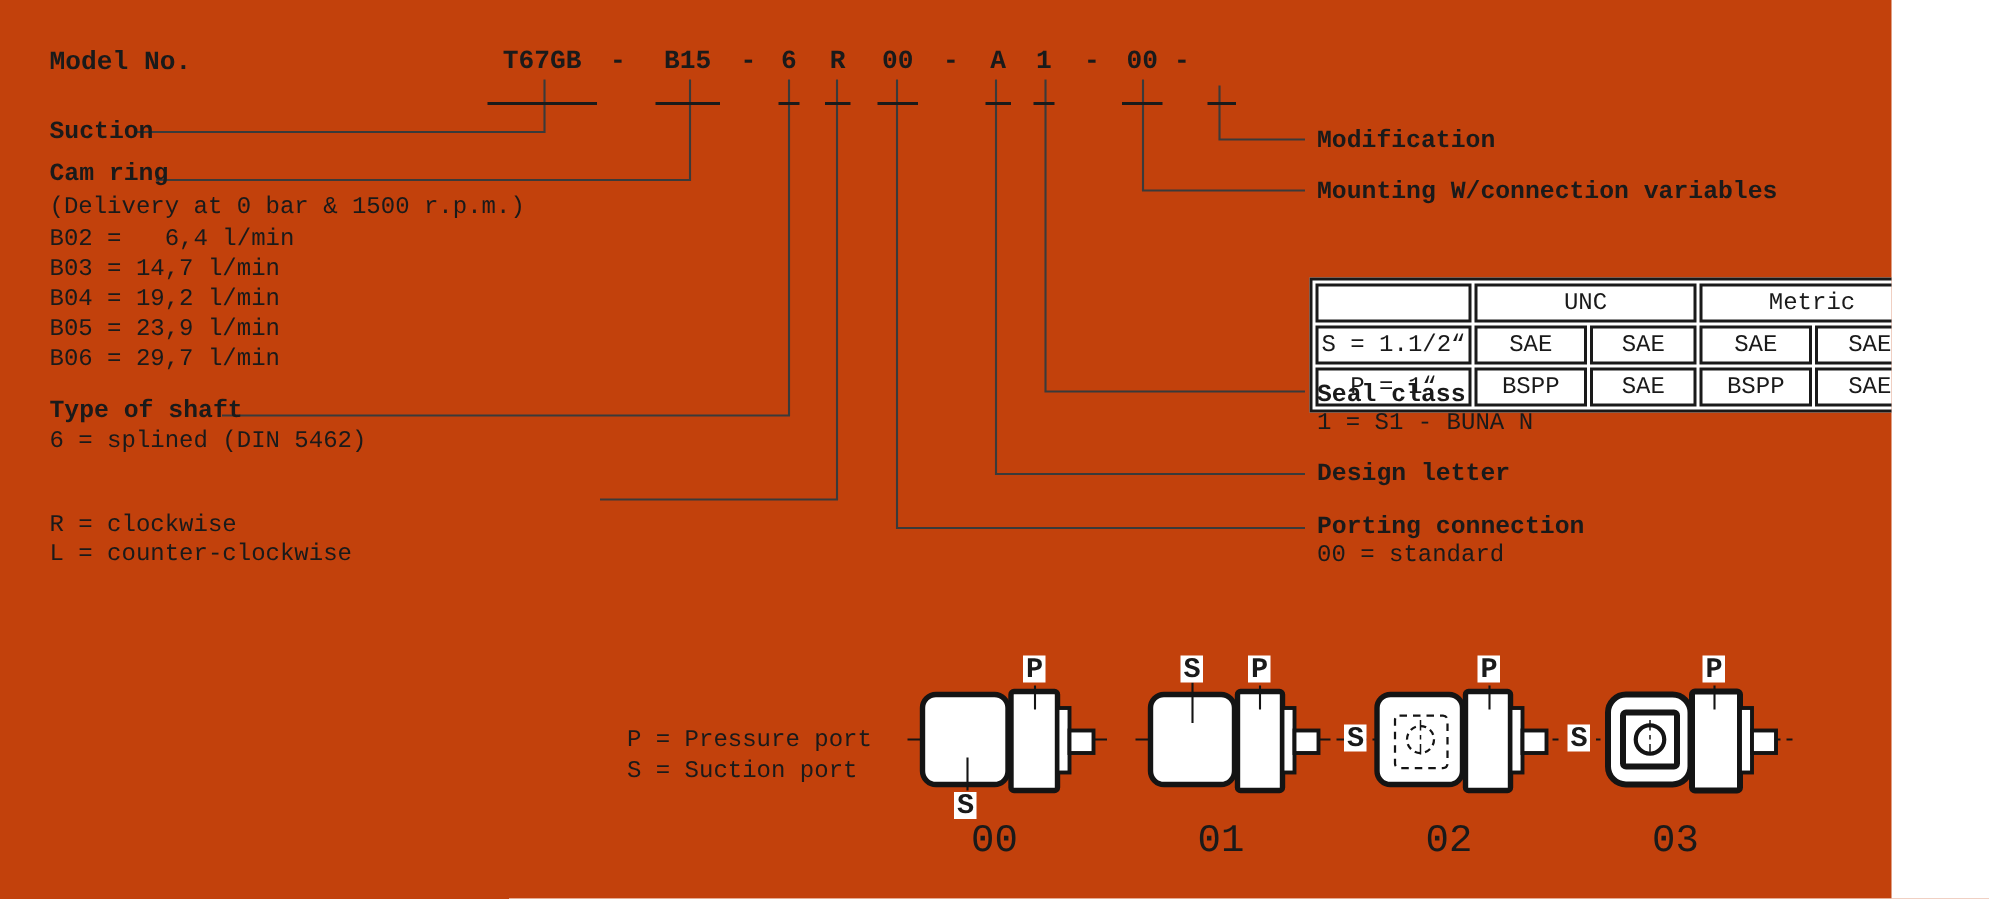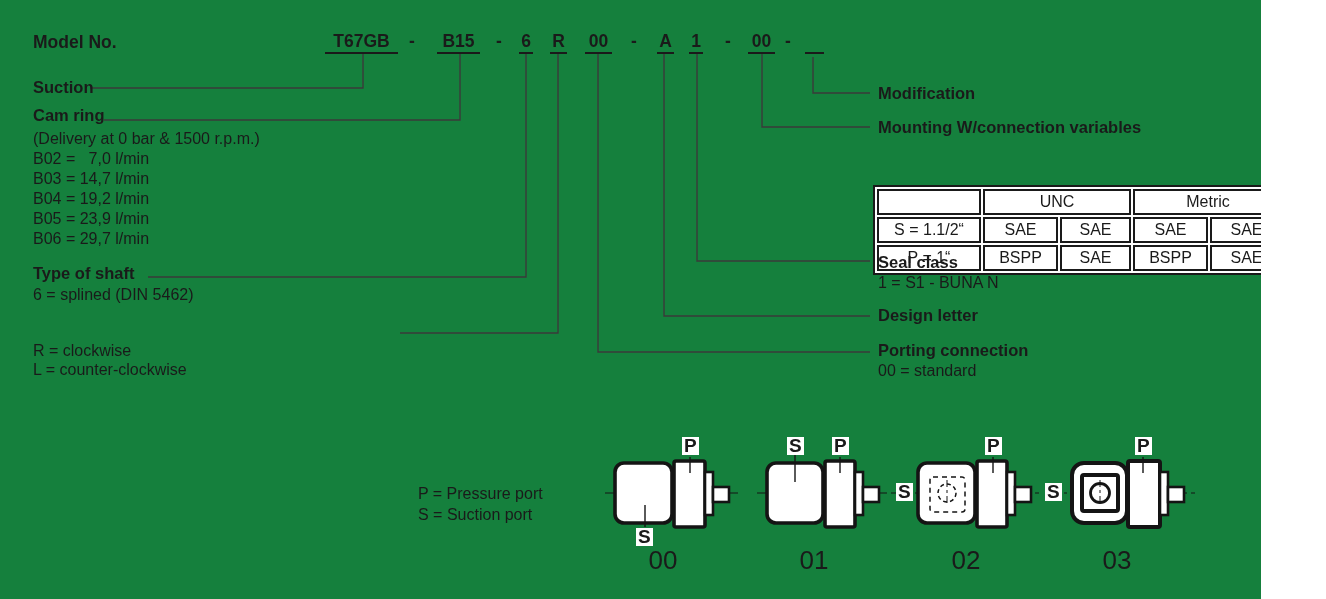--- a/index.html
+++ b/index.html
@@ -1,33 +1,33 @@
 <!DOCTYPE html>
 <html><head>
 <meta charset="utf-8">
 <style>
   html,body{margin:0;padding:0;background:#fff;}
   #page{
     position:relative;
     width:1261px;height:599px;
-    background:#15803d;
-    font-family:Liberation Sans, sans-serif;
+    background:#c2410c;
+    font-family:Liberation Mono, monospace;
     color:#1a1a1a;
     overflow:hidden;
   }
   .abs{position:absolute;}
   .t16{font-size:16px;line-height:19px;}
   .t16b{font-size:16.5px;line-height:19px;font-weight:bold;}
   
   .seg{
     position:absolute;top:33px;
     font-size:17.5px;font-weight:bold;line-height:17px;
     text-align:center;
     border-bottom:2.5px solid #1a1a1a;
-    padding-bottom:2px;
+    padding-bottom:18px;
   }
   .mdash{
     position:absolute;top:33px;
     font-size:17.5px;font-weight:bold;line-height:17px;
     text-align:center;
   }
   
   .camcol div{font-size:16px;line-height:20px;white-space:pre;}
   
   table.mnt{
@@ -89,21 +89,21 @@
   <div class="mdash" style="left:721px;width:14px;">-</div>
   <div class="seg" style="left:748px;width:27px;">00</div>
   <div class="mdash" style="left:781px;width:14px;">-</div>
   <div class="seg" style="left:805px;width:19px;height:17px;"></div>
 
   <div class="abs t16b" style="left:33px;top:78px;">Suction</div>
 
   <div class="abs t16b" style="left:33px;top:106px;">Cam ring</div>
   <div class="abs t16" style="left:33px;top:129px;">(Delivery at 0 bar &amp; 1500 r.p.m.)</div>
   <div class="abs camcol" style="left:33px;top:149px;">
-    <div>B02 =   7,0 l/min</div>
+    <div>B02 =   6,4 l/min</div>
     <div>B03 = 14,7 l/min</div>
     <div>B04 = 19,2 l/min</div>
     <div>B05 = 23,9 l/min</div>
     <div>B06 = 29,7 l/min</div>
   </div>
 
   <div class="abs t16b" style="left:33px;top:264px;">Type of shaft</div>
   <div class="abs t16" style="left:33px;top:285px;">6 = splined (DIN 5462)</div>
 
   <div class="abs t16" style="left:33px;top:341px;">R = clockwise</div>

